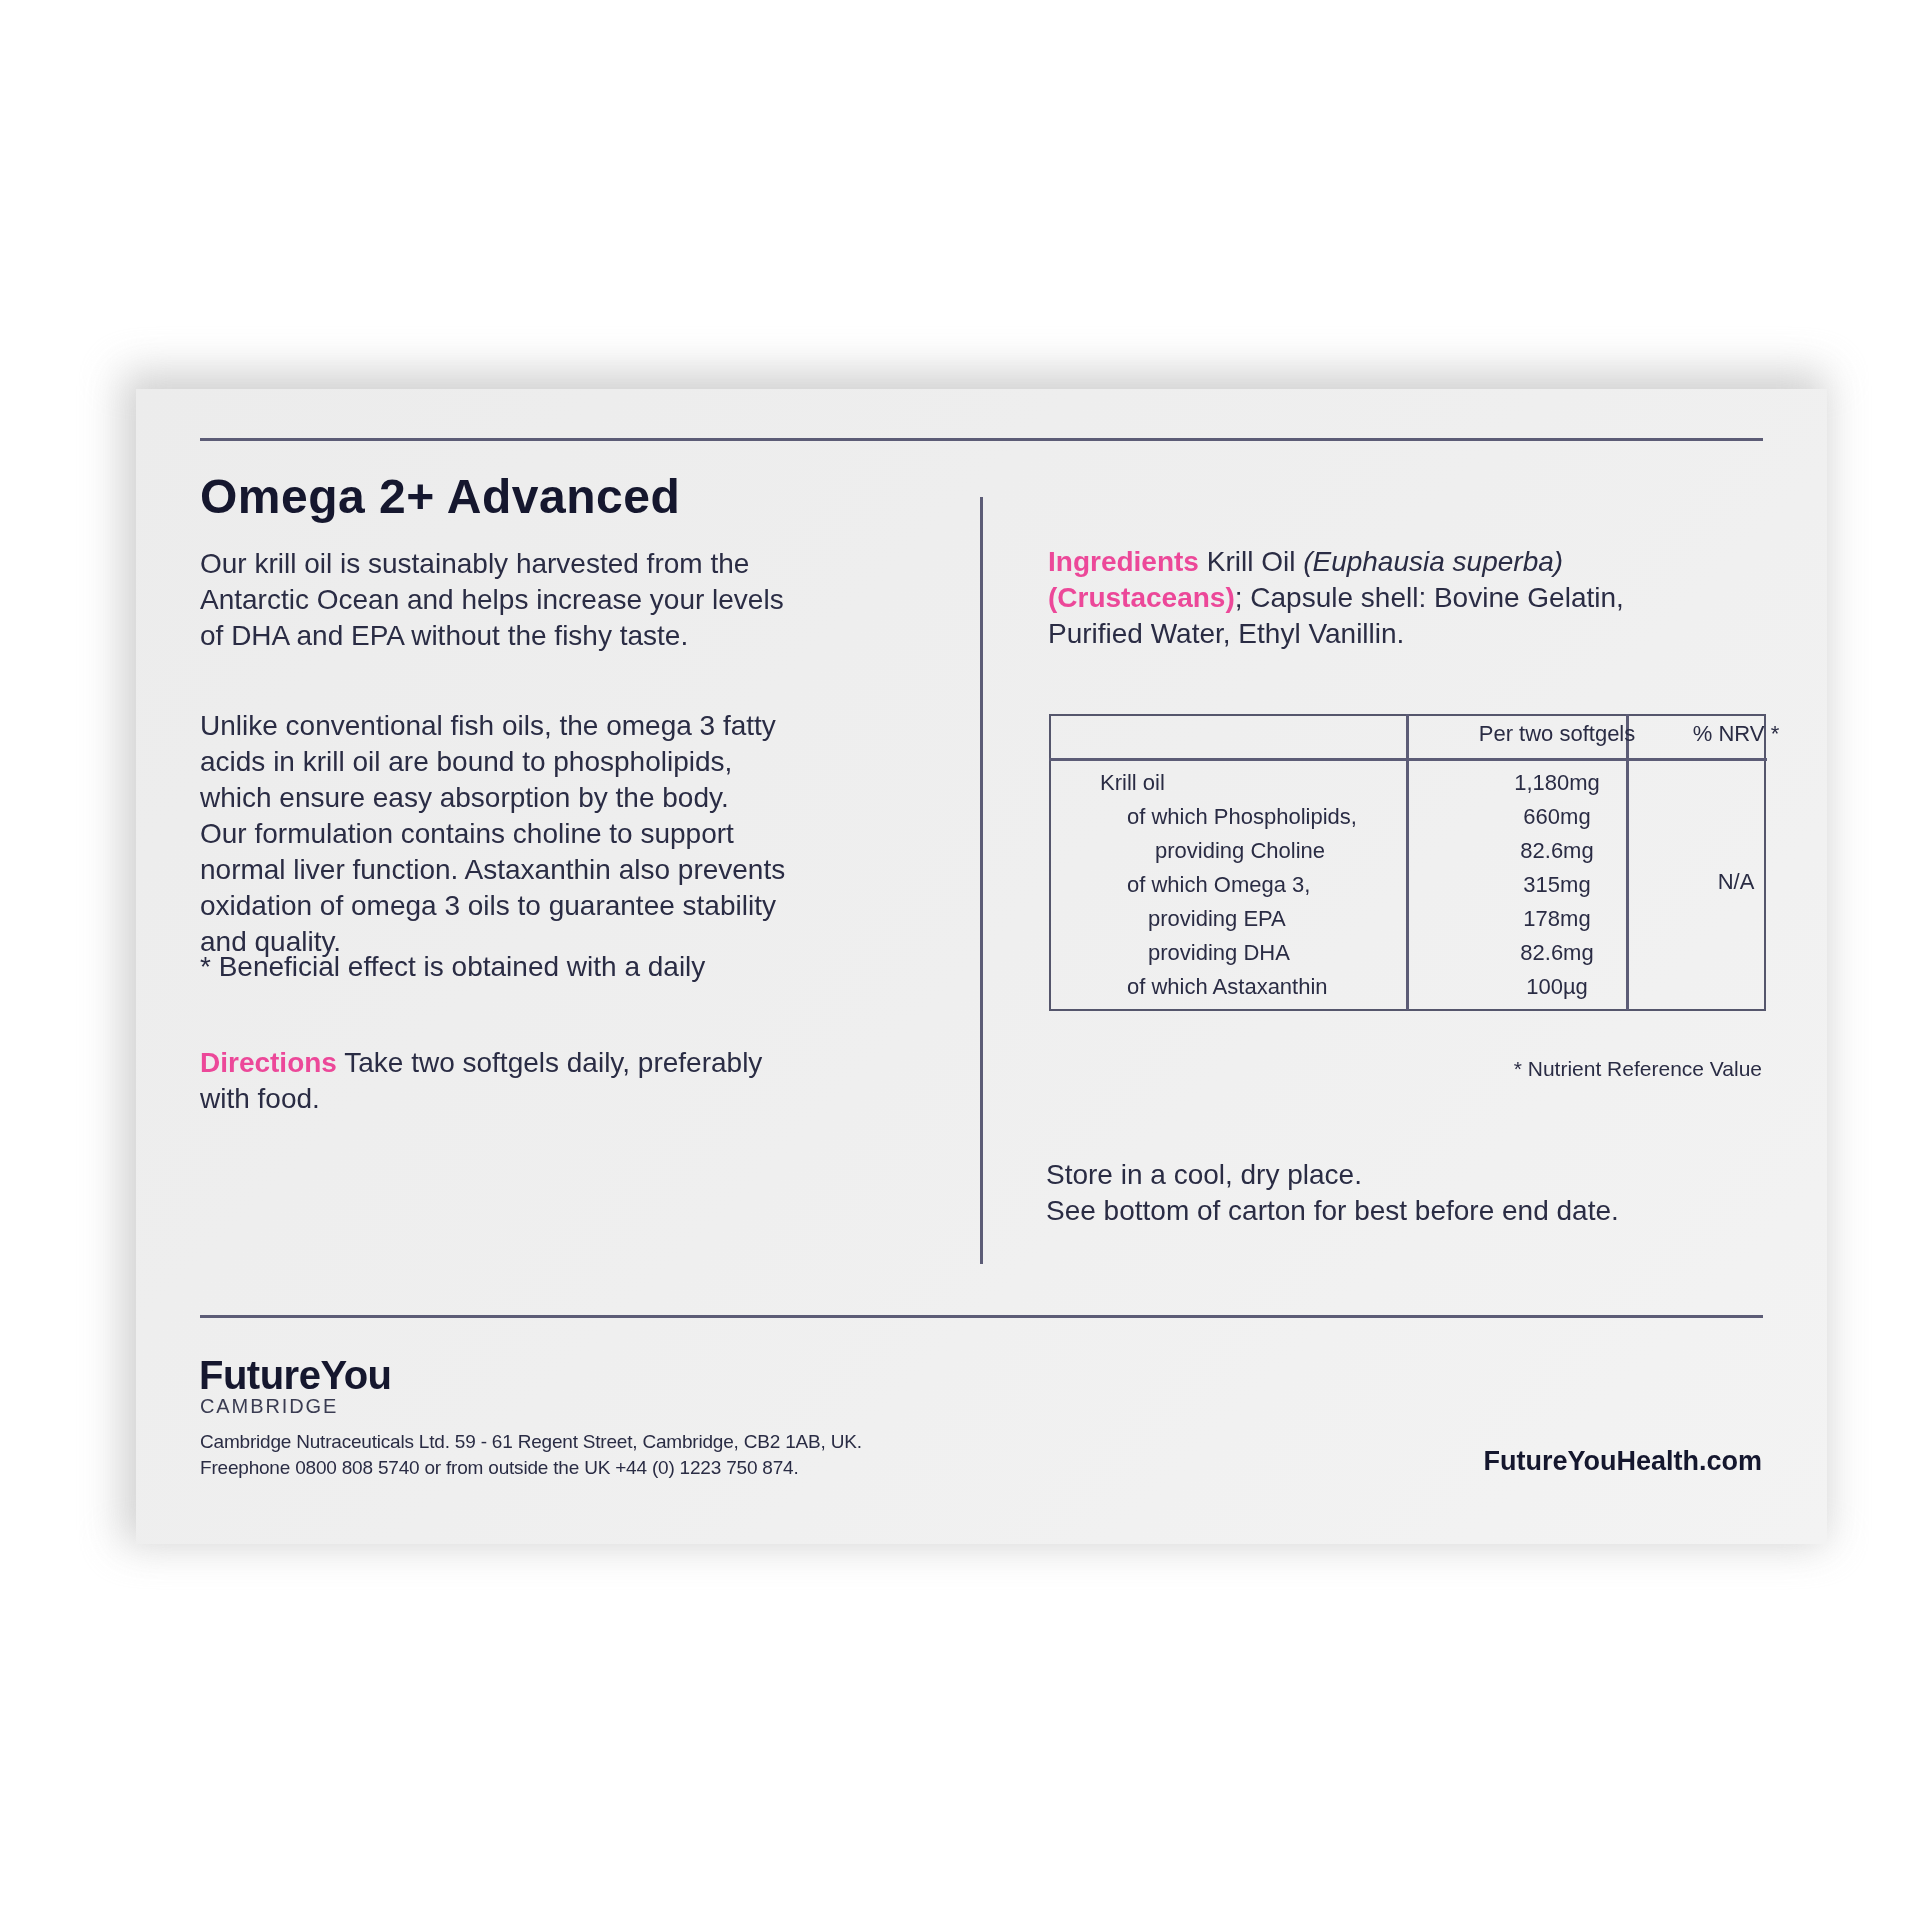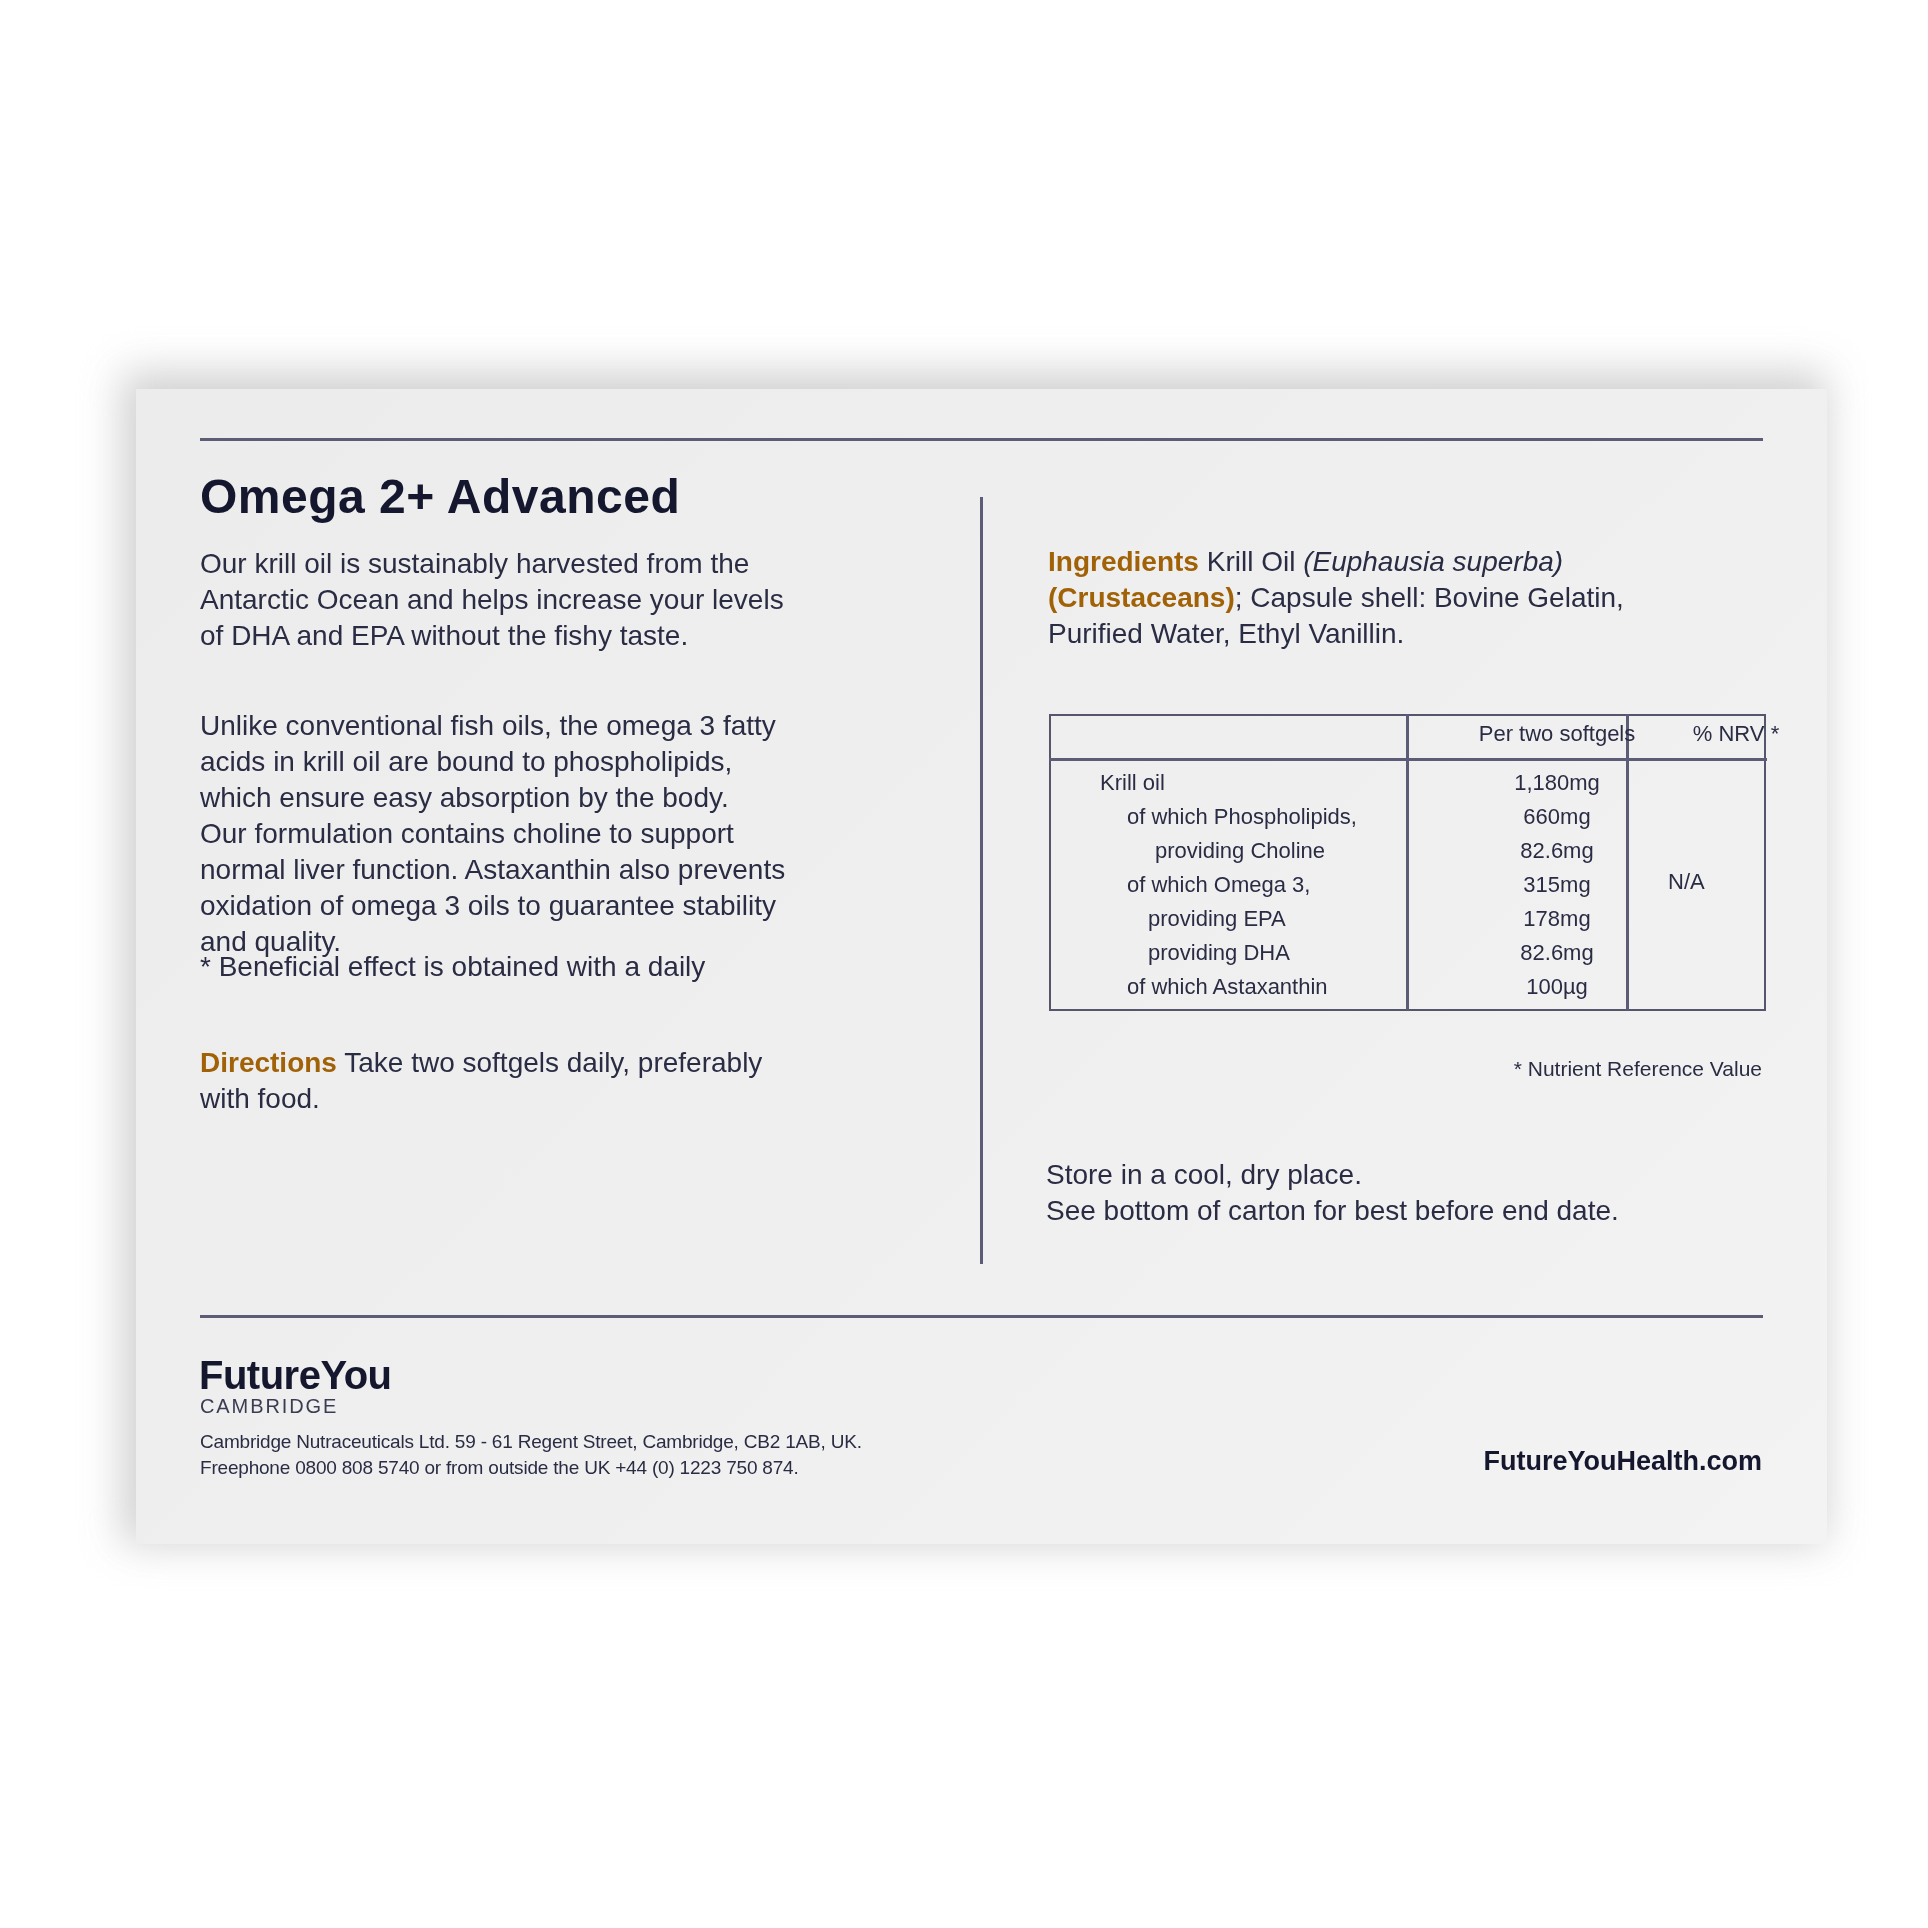--- a/index.html
+++ b/index.html
@@ -13,21 +13,21 @@
   }
   .card {
     position:absolute; left:136px; top:389px; width:1691px; height:1155px;
     background:linear-gradient(135deg,#ececec 0%,#efefef 50%,#f3f3f3 100%);
   }
   .abs { position:absolute; white-space:nowrap; }
   .rule { position:absolute; background:#5c5c76; height:2.8px; }
   .vrule { position:absolute; background:#5c5c76; width:2.8px; }
   .title { font-size:48px; font-weight:bold; color:#15172e; letter-spacing:0.5px; }
   .body { font-size:28px; line-height:36px; color:#2a2c44; }
-  .body b { color:#a16207; }
+  .body b { color:#ec4899; }
   .tbl-text { font-size:22px; color:#2a2c44; }
   .note { font-size:21px; color:#2a2c44; }
   .brand { font-size:40px; font-weight:bold; color:#15172e; letter-spacing:-0.5px; }
   .brand-sub { font-size:20px; letter-spacing:1.9px; color:#3a3c52; }
   .addr { font-size:19px; color:#2a2c44; letter-spacing:-0.2px; }
   .url { font-size:27px; font-weight:bold; color:#15172e; }
   .table-box { position:absolute; left:1049px; top:714px; width:713px; height:293px; border:2.8px solid #55566c; box-sizing:content-box; }
   .tcell { position:absolute;padding-left:39px; }
 </style>
 </head>
@@ -95,21 +95,21 @@
 <div class="tcell tbl-text" style="left:1409px; width:218px; text-align:center; top:766px; line-height:34px;">
   <div>1,180mg</div>
   <div>660mg</div>
   <div>82.6mg</div>
   <div>315mg</div>
   <div>178mg</div>
   <div>82.6mg</div>
   <div>100µg</div>
 </div>
 
-<div class="tcell tbl-text" style="left:1629px; width:136px; text-align:left; top:869px;">N/A</div>
+<div class="tcell tbl-text" style="left:1629px; width:136px; text-align:center; top:869px;">N/A</div>
 
 <div class="abs note" style="right:166px; top:1057px;">* Nutrient Reference Value</div>
 
 <div class="abs body" style="left:1046px; top:1157px;">
   <div>Store in a cool, dry place.</div>
   <div>See bottom of carton for best before end date.</div>
 </div>
 
 <div class="abs brand" style="left:199px; top:1353px;">FutureYou</div>
 <div class="abs brand-sub" style="left:200px; top:1395px;">CAMBRIDGE</div>

